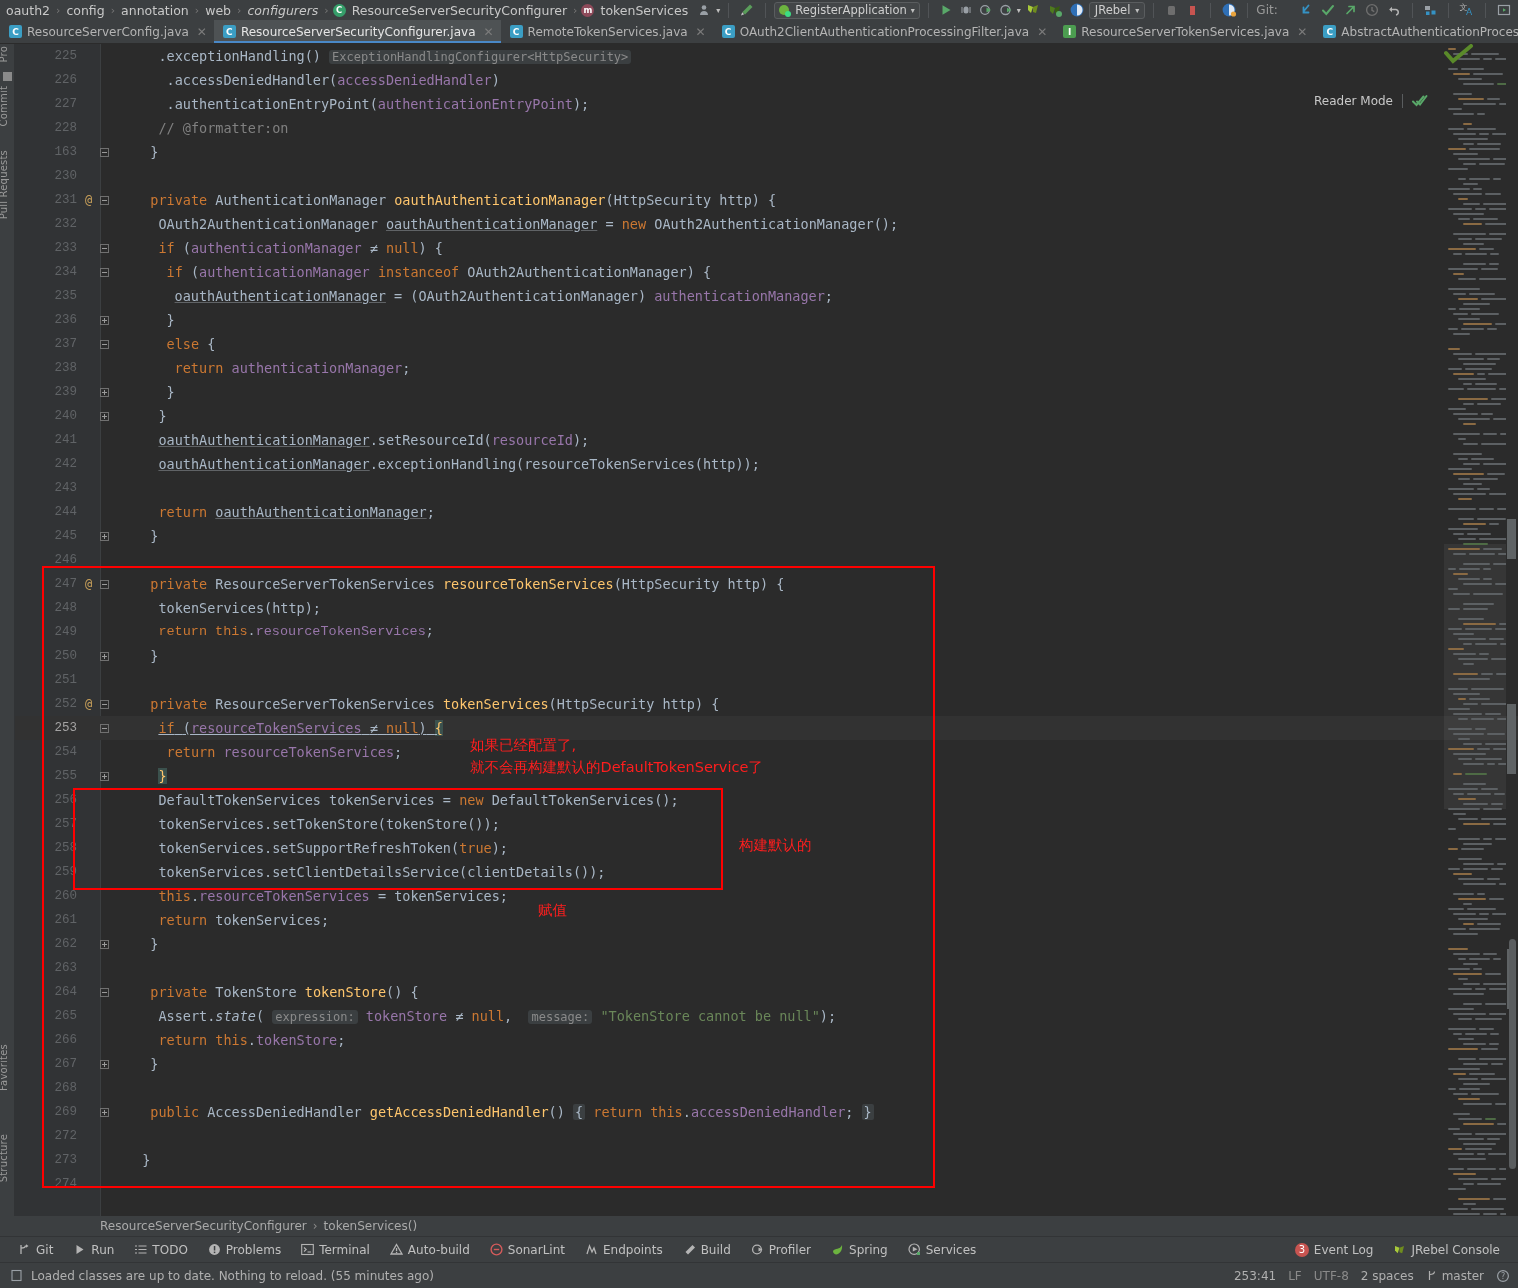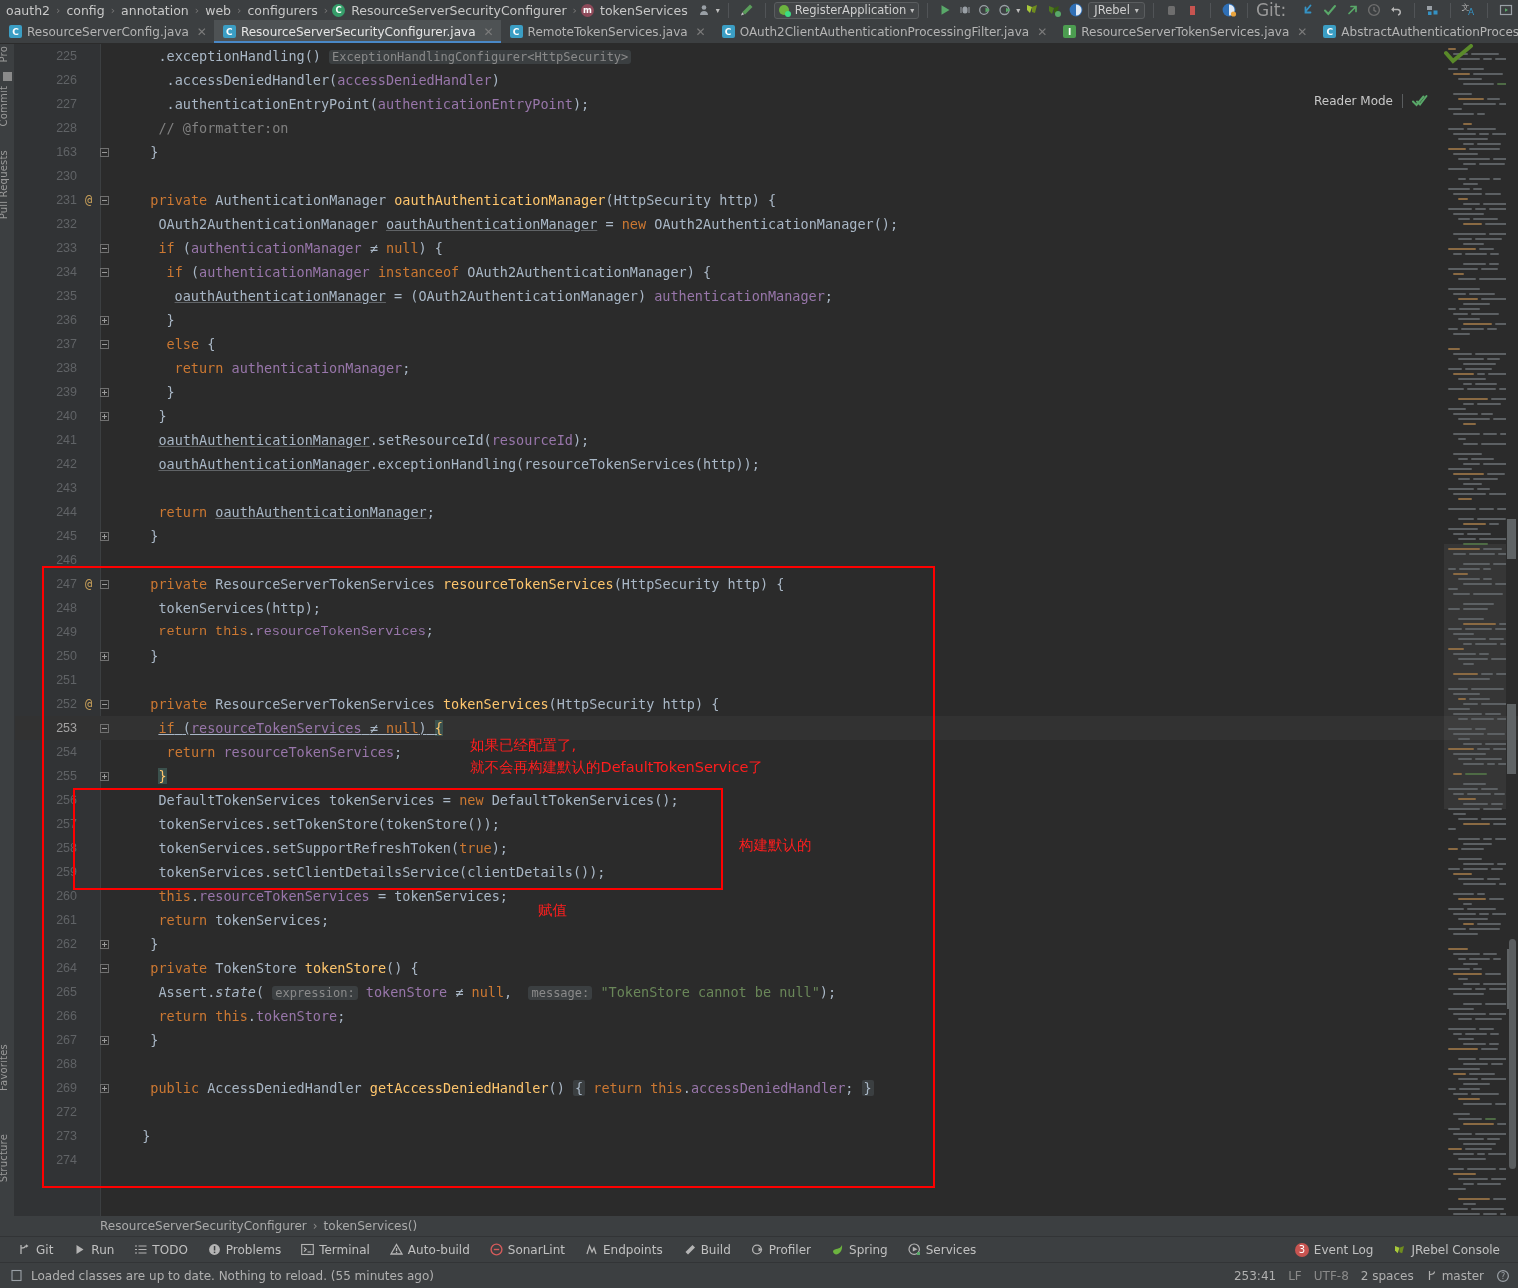--- a/index.html
+++ b/index.html
@@ -37,21 +37,21 @@
     display: inline-flex; align-items: center; height: 17px;
     border: 1px solid #5a5d5f; border-radius: 3px; padding: 0 4px 0 3px;
     background: #434648; color: #cfcfcf; font-size: 11.5px; gap: 4px;
   }
   .jrebel-box {
     display: inline-flex; align-items: center; height: 17px; gap: 5px;
     border: 1px solid #5a5d5f; border-radius: 3px; padding: 0 5px;
     background: #434648; color: #cfcfcf; font-size: 11.5px;
   }
   .caret { font-size: 8px; color: #c0c0c0; }
-  .git-label { color: #9a9a9a; font-size: 17px; margin-right: 10px; }
+  .git-label { color: #9a9a9a; font-size: 12px; margin-right: 16px; }
 
   
   #tabsbar {
     position: absolute; top: 20px; left: 0; width: 1518px; height: 24px;
     background: #3c3f41; display: flex; align-items: stretch;
     border-bottom: 1px solid #2b2b2b; overflow: hidden;
   }
   .tab {
     display: flex; align-items: center; gap: 5px;
     padding: 0 7px 0 9px; font-size: 12px; color: #b4b4b4;
@@ -103,21 +103,21 @@
     font-size: 13.5px; line-height: 24px;
   }
   .line {
     position: relative; height: 24px; white-space: pre;
     display: flex; align-items: center;
   }
   .line.cur { background: #323232; }
   .lnum {
     width: 62px; flex: none; text-align: right; padding-right: 0;
     color: #606366; font-size: 12.5px;
-    font-family: Liberation Sans, sans-serif;
+    font-family: Liberation Mono, monospace;
   }
   .lnum.cur { color: #a4a3a3; }
   .ann {
     width: 23px; flex: none; text-align: center;
     color: #c8a05a; font-size: 12px;
   }
   .fold {
     width: 16px; flex: none; text-align: center; color: #808080;
     font-size: 9px; line-height: 24px;
   }
@@ -223,21 +223,21 @@
       </span>
       <span class="crumb-sep">›</span>
       <span style="display: inline-flex; align-items: center;">
         <span class="crumb">annotation</span>
       </span>
       <span class="crumb-sep">›</span>
       <span style="display: inline-flex; align-items: center;">
         <span class="crumb">web</span>
       </span>
       <span class="crumb-sep">›</span>
-      <span style="display: inline-flex; align-items: center;">
+      <span style="display: inline-flex; align-items: center; font-style: italic;">
         <span class="crumb">configurers</span>
       </span>
       <span class="crumb-sep">›</span>
       <span style="display: inline-flex; align-items: center;">
         <span class="crumb-icon ic-class">C</span>
         <span class="crumb">ResourceServerSecurityConfigurer</span>
       </span>
       <span class="crumb-sep">›</span>
       <span style="display: inline-flex; align-items: center;">
         <span class="crumb-icon ic-method">m</span>
@@ -519,20 +519,21 @@
       <div class="line"><span class="lnum">256</span><span class="ann"></span><span class="fold"></span><span class="codetxt" style="padding-left: 42.4px;"><span class="plain">DefaultTokenServices tokenServices =</span> <span class="kw">new</span> <span class="plain">DefaultTokenServices();</span></span></div>
       <div class="line"><span class="lnum">257</span><span class="ann"></span><span class="fold"></span><span class="codetxt" style="padding-left: 42.4px;"><span class="plain">tokenServices.setTokenStore(tokenStore());</span></span></div>
       <div class="line"><span class="lnum">258</span><span class="ann"></span><span class="fold"></span><span class="codetxt" style="padding-left: 42.4px;"><span class="plain">tokenServices.setSupportRefreshToken(</span><span class="kw">true</span><span class="plain">);</span></span></div>
       <div class="line"><span class="lnum">259</span><span class="ann"></span><span class="fold"></span><span class="codetxt" style="padding-left: 42.4px;"><span class="plain">tokenServices.setClientDetailsService(clientDetails());</span></span></div>
       <div class="line"><span class="lnum">260</span><span class="ann"></span><span class="fold"></span><span class="codetxt" style="padding-left: 42.4px;"><span class="kw">this</span><span class="plain">.</span><span class="fld">resourceTokenServices</span> <span class="plain">= tokenServices;</span></span></div>
       <div class="line"><span class="lnum">261</span><span class="ann"></span><span class="fold"></span><span class="codetxt" style="padding-left: 42.4px;"><span class="kw">return</span> <span class="plain">tokenServices;</span></span></div>
       <div class="line"><span class="lnum">262</span><span class="ann"></span><span class="fold"><svg width="9" height="9" viewBox="0 0 9 9">
             <rect x="0.5" y="0.5" width="8" height="8" fill="none" stroke="#707070"></rect>
             <path d="M2 4.5h5M4.5 2v5" stroke="#9a9a9a" stroke-width="1"></path>
           </svg></span><span class="codetxt" style="padding-left: 34.3px;"><span class="plain">}</span></span></div>
+      <div class="line"><span class="lnum">263</span><span class="ann"></span><span class="fold"></span><span class="codetxt" style="padding-left: 10px;"></span></div>
       <div class="line"><span class="lnum">264</span><span class="ann"></span><span class="fold"><svg width="9" height="9" viewBox="0 0 9 9">
             <rect x="0.5" y="0.5" width="8" height="8" fill="none" stroke="#707070"></rect>
             <path d="M2 4.5h5" stroke="#9a9a9a" stroke-width="1"></path>
           </svg></span><span class="codetxt" style="padding-left: 34.3px;"><span class="kw">private</span> <span class="plain">TokenStore</span> <span class="mth">tokenStore</span><span class="plain">() {</span></span></div>
       <div class="line"><span class="lnum">265</span><span class="ann"></span><span class="fold"></span><span class="codetxt" style="padding-left: 42.4px;"><span class="plain">Assert.</span><span class="plain" style="font-style:italic">state</span><span class="plain">(</span> <span class="hint">expression:</span> <span class="fld">tokenStore</span> <span class="plain">≠</span> <span class="kw">null</span><span class="plain">,</span>  <span class="hint">message:</span> <span class="str">"TokenStore cannot be null"</span><span class="plain">);</span></span></div>
       <div class="line"><span class="lnum">266</span><span class="ann"></span><span class="fold"></span><span class="codetxt" style="padding-left: 42.4px;"><span class="kw">return</span> <span class="kw">this</span><span class="plain">.</span><span class="fld">tokenStore</span><span class="plain">;</span></span></div>
       <div class="line"><span class="lnum">267</span><span class="ann"></span><span class="fold"><svg width="9" height="9" viewBox="0 0 9 9">
             <rect x="0.5" y="0.5" width="8" height="8" fill="none" stroke="#707070"></rect>
             <path d="M2 4.5h5M4.5 2v5" stroke="#9a9a9a" stroke-width="1"></path>
           </svg></span><span class="codetxt" style="padding-left: 34.3px;"><span class="plain">}</span></span></div>

